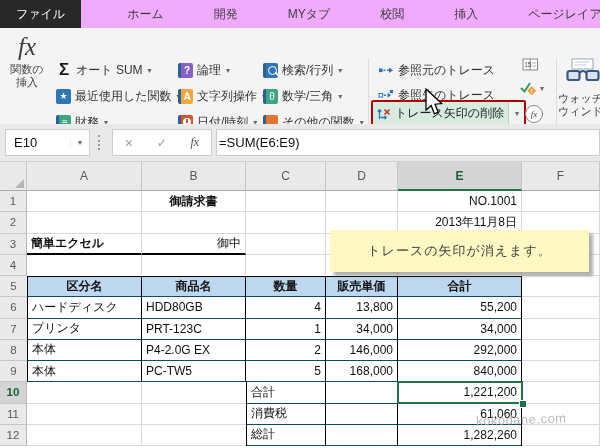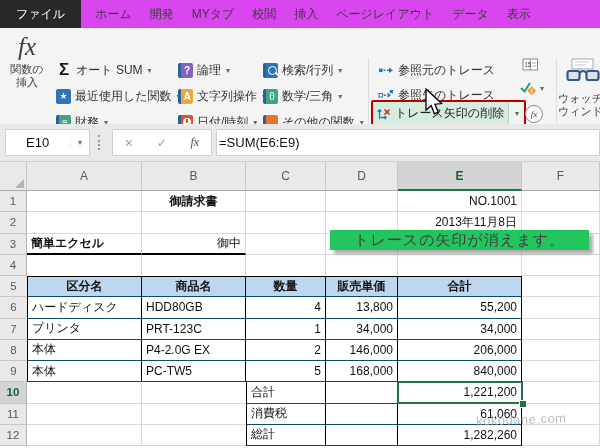--- a/index.html
+++ b/index.html
@@ -1,20 +1,20 @@
 <!DOCTYPE html>
 <html><head>
 <meta charset="utf-8">
 <style>
   html,body{margin:0;padding:0;background:#fff;}
   .app{position:relative;width:600px;height:448px;overflow:hidden;background:#fff;
        font-family:"Liberation Sans","DejaVu Sans",sans-serif;-webkit-font-smoothing:antialiased;}
 
   
-  .tabbar{position:absolute;left:0;top:0;width:600px;height:28px;background:#d946ef;display:flex;align-items:stretch;}
+  .tabbar{position:absolute;left:0;top:0;width:600px;height:28px;background:#f0abfc;display:flex;align-items:stretch;gap:32px;}
   .tab{display:flex;align-items:center;padding:0 9px;font-size:12px;color:#3b3b3b;white-space:nowrap;}
   .tab.file{background:#282828;color:#fff;padding:0 16px;margin-right:5px;}
   .tab.sel{background:#fff;color:#217346;border:1px solid #d6d6d6;border-bottom:none;}
 
   
   .ribbon{position:absolute;left:0;top:28px;width:600px;height:96px;background:#f4f4f4;border-bottom:1px solid #cfcfcf;}
   .bigbtn{position:absolute;left:3px;top:3px;width:48px;height:88px;text-align:center;}
   .fxg{font-family:"Liberation Serif","DejaVu Serif",serif;font-style:italic;font-size:25px;color:#3c3c3c;line-height:32px;}
   .bigbtn .lbl{font-size:11px;color:#3c3c3c;line-height:13px;}
   .rbtn{position:absolute;height:22px;display:flex;align-items:center;gap:4px;font-size:12px;color:#333;white-space:nowrap;}
@@ -50,21 +50,21 @@
   .fxc{position:absolute;left:525px;top:77px;width:16px;height:16px;border:1px solid #8a8a8a;border-radius:50%;
        display:flex;align-items:center;justify-content:center;font-family:"Liberation Serif",serif;font-style:italic;
        font-size:9px;color:#444;background:#fdfdfd;}
   #watch{position:absolute;left:558px;top:30px;width:42px;text-align:right;overflow:hidden;height:66px;}
   #watch .wlbl{font-size:11px;color:#3c3c3c;line-height:13px;white-space:nowrap;}
   #gl1{left:40px;width:330px}#gl2{left:372px;width:182px}
 
   
   .fbar{position:absolute;left:0;top:124px;width:600px;height:38px;background:#e9e9e9;border-bottom:1px solid #d0d0d0;box-sizing:border-box;}
   .nbox{position:absolute;left:5px;top:5px;width:85px;height:27px;background:#fff;border:1px solid #cfcfcf;
-        display:flex;align-items:center;box-sizing:border-box;padding-left:12px;}
+        display:flex;align-items:center;box-sizing:border-box;}
   .nval{flex:1;padding-left:8px;font-size:13px;color:#111;}
   .ndrop{width:18px;text-align:center;color:#666;font-size:8px;border-left:1px solid #eee;}
   .fdots{position:absolute;left:98px;top:11px;height:15px;border-left:2px dotted #9a9a9a;}
   .btns{position:absolute;left:112px;top:5px;width:100px;height:27px;background:#fff;border:1px solid #cfcfcf;
         display:flex;align-items:center;justify-content:space-around;box-sizing:border-box;}
   .bx{color:#9b9b9b;font-size:14px;}
   .bchk{color:#9b9b9b;font-size:12px;}
   .bfx{color:#555;font-family:"Liberation Serif",serif;font-style:italic;font-size:12px;}
   .fml{position:absolute;left:216px;top:5px;width:384px;height:27px;background:#fff;border:1px solid #cfcfcf;
        display:flex;align-items:center;padding-left:2px;font-size:13px;color:#111;box-sizing:border-box;}
@@ -84,23 +84,23 @@
   td{height:21.25px;border-right:1px solid #d9d9d9;border-bottom:1px solid #d9d9d9;padding:0 4px;
      white-space:nowrap;overflow:hidden;box-sizing:border-box;}
   .b{font-weight:bold}.c{text-align:center}.r{text-align:right}
   .hdr{background:#bdd7ee;font-weight:bold;text-align:center;}
   .blk{border-right:1px solid #000;border-bottom:1px solid #0c4a6e;}
   .bl{border-left:1px solid #000}.bt{border-top:1px solid #000}
   .nb{border-bottom:none}.nr{border-right:none}
   .ub{border-bottom:2px solid #000}
   .sel{position:absolute;left:397px;top:219px;width:126px;height:23px;border:2px solid #217346;box-sizing:border-box;pointer-events:none;}
   .handle{position:absolute;left:519px;top:238px;width:6px;height:6px;background:#217346;border:1px solid #fff;box-sizing:content-box;}
-  .callout{position:absolute;left:330px;top:68px;width:259px;height:20px;background:#22c55e;
+  .callout{position:absolute;left:330px;top:68px;width:259px;height:42px;background:#fef9c3;
            box-shadow:4px 4px 3px rgba(110,110,110,.55);display:flex;align-items:center;justify-content:center;
-           font-size:15px;color:#3f3f3f;letter-spacing:1px;}
+           font-size:13px;color:#3f3f3f;letter-spacing:1px;}
   .wm{position:absolute;left:476px;top:250px;font-size:13px;color:#ababab;opacity:.8;transform:rotate(-2deg);letter-spacing:.5px;}
   .cursor{position:absolute;left:424px;top:88px;z-index:50;}
 </style>
 </head>
 <body>
 
 <div class="app">
 
   <div class="tabbar">
     <div class="tab file">ファイル</div>
@@ -349,21 +349,21 @@
         <td class="blk r">34,000</td>
         <td class="blk r">34,000</td>
         <td></td>
       </tr>
       <tr>
         <th class="rh nr">8</th>
         <td class="blk bl">本体</td>
         <td class="blk">P4-2.0G EX</td>
         <td class="blk r">2</td>
         <td class="blk r">146,000</td>
-        <td class="blk r">206,000</td>
+        <td class="blk r">292,000</td>
         <td></td>
       </tr>
       <tr>
         <th class="rh nr">9</th>
         <td class="blk bl">本体</td>
         <td class="blk">PC-TW5</td>
         <td class="blk r">5</td>
         <td class="blk r">168,000</td>
         <td class="blk r">840,000</td>
         <td></td>

